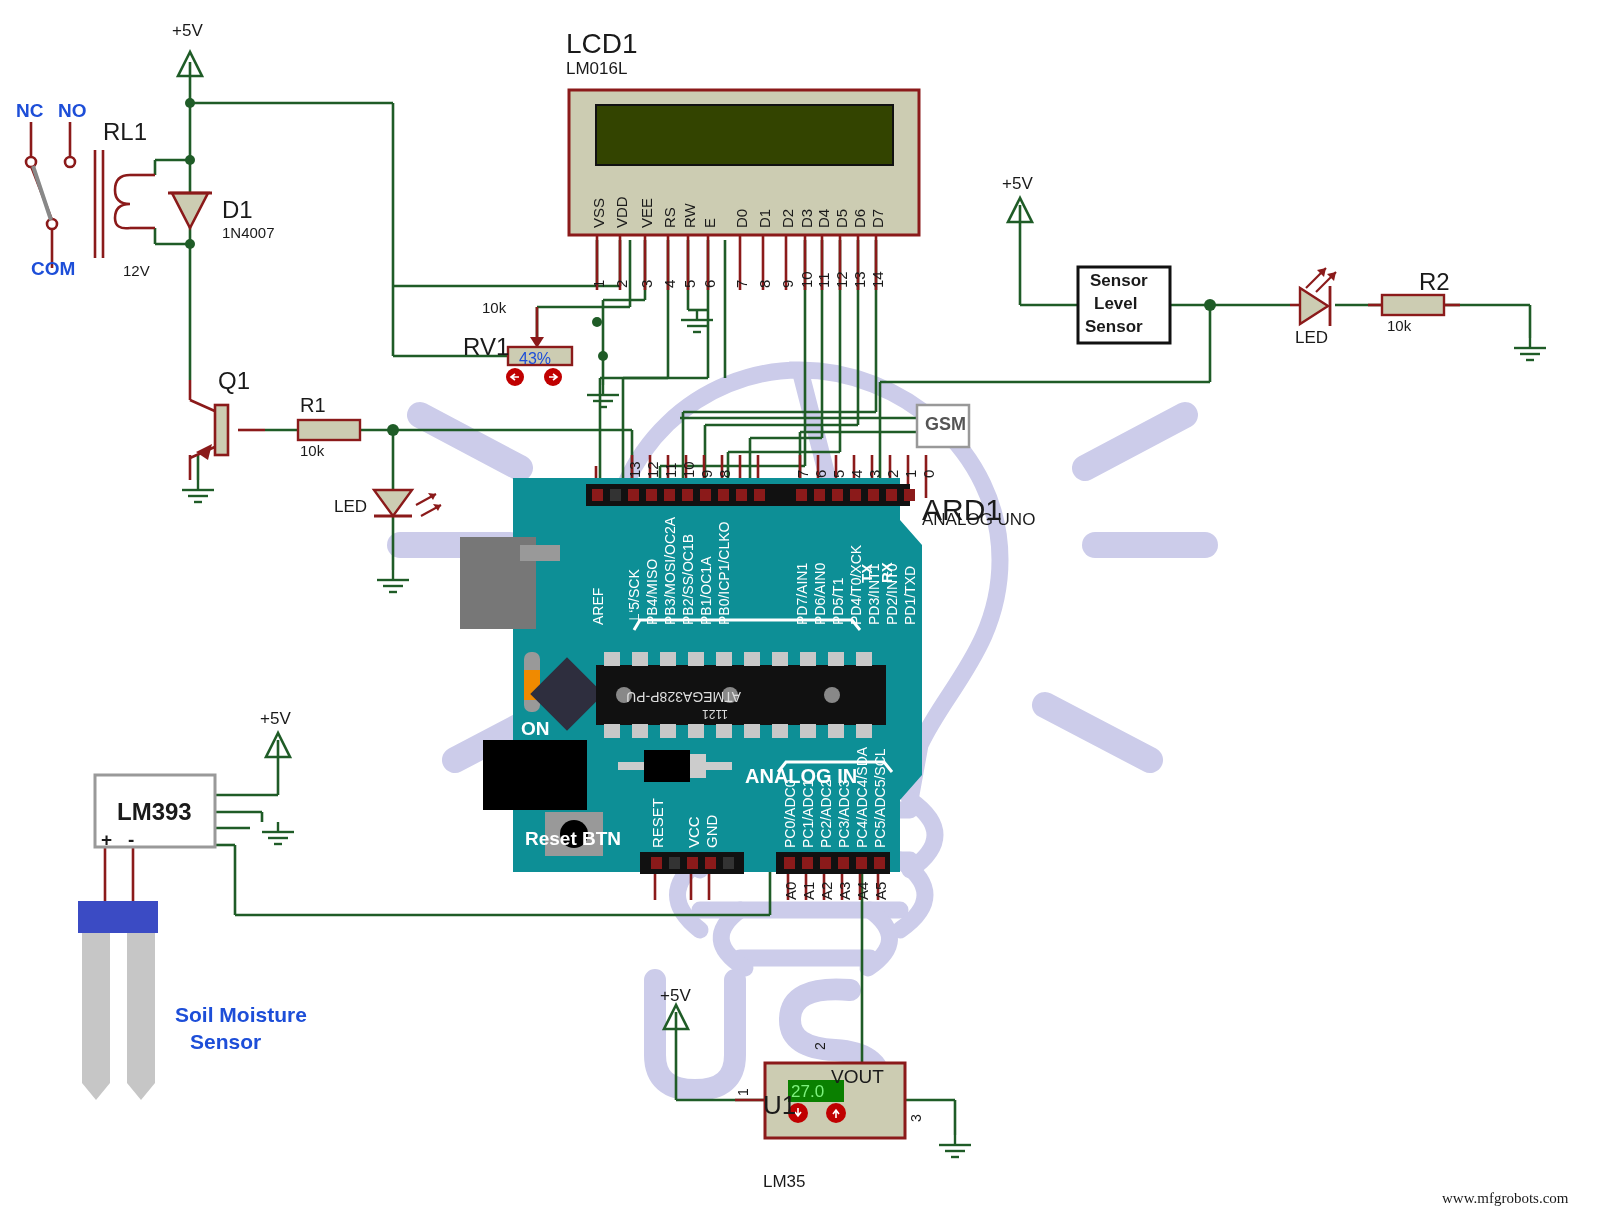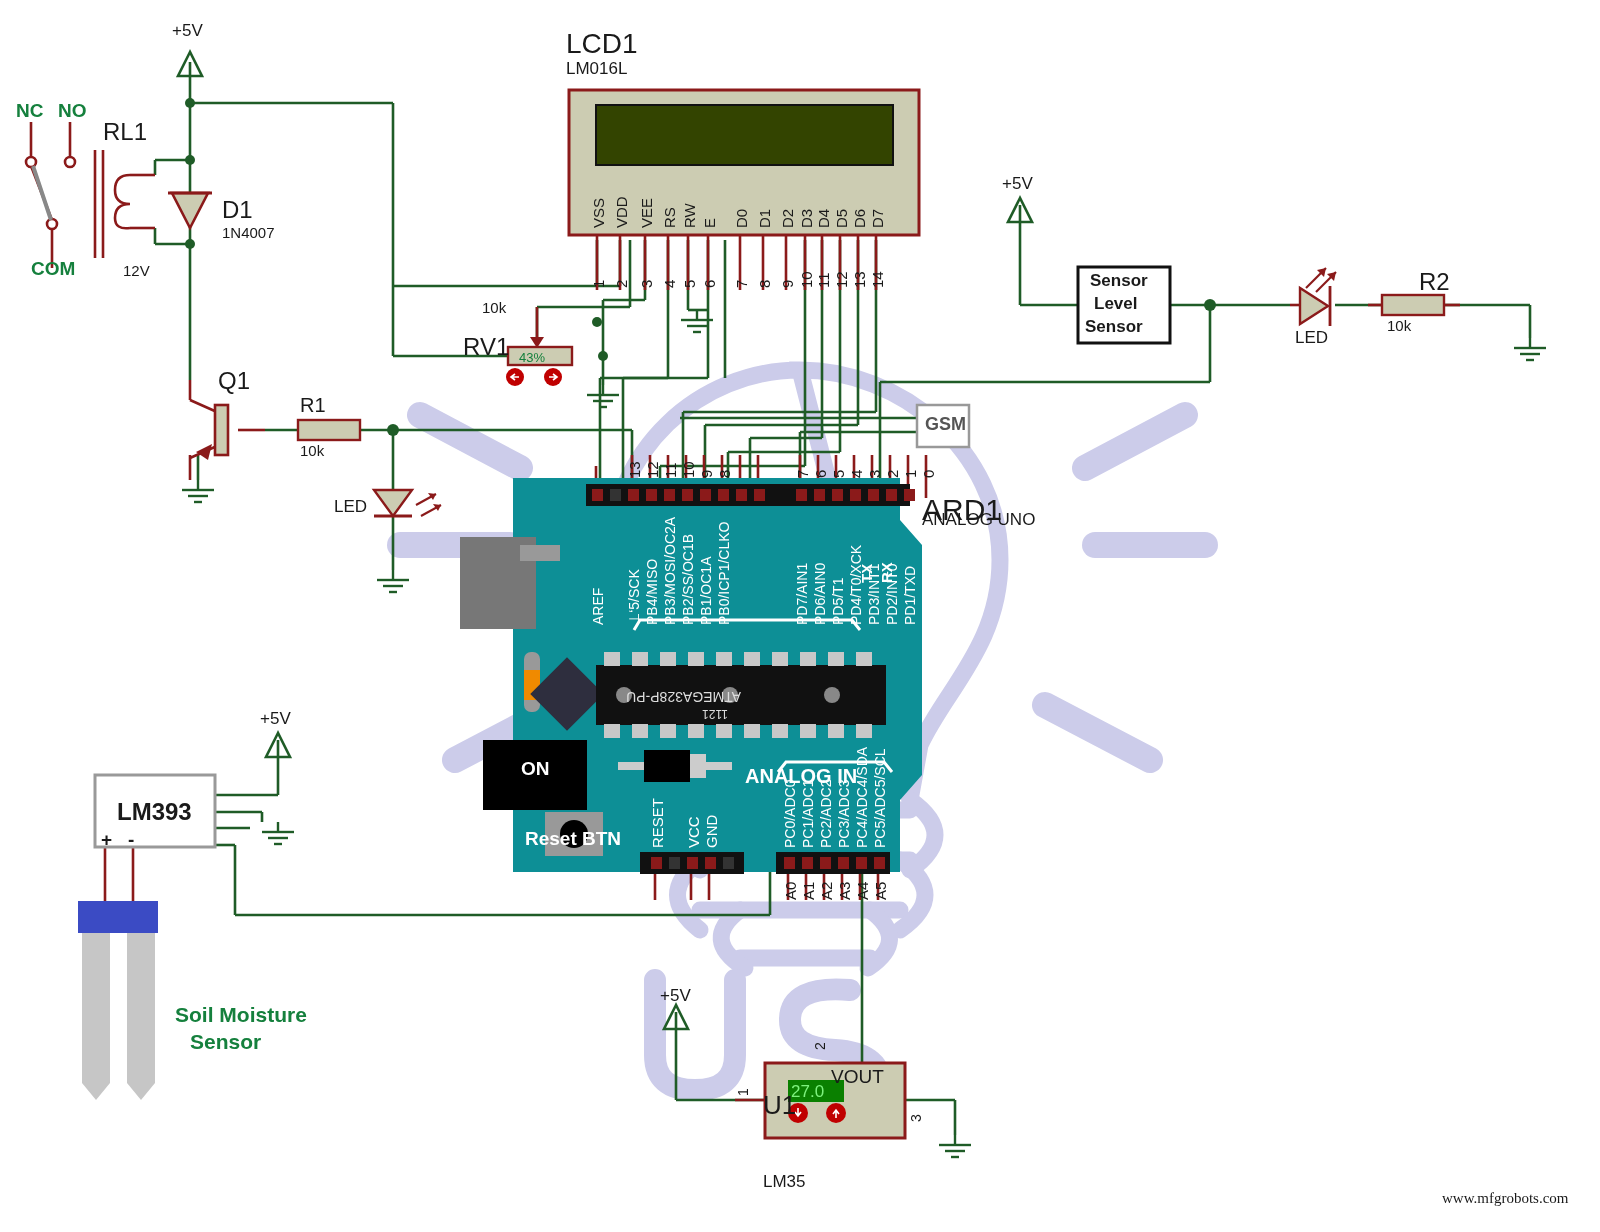--- a/index.html
+++ b/index.html
@@ -2,21 +2,21 @@
 <html><head>
 <meta charset="utf-8">
 <style>
   html,body{margin:0;padding:0;background:#ffffff;}
   body{width:1600px;height:1232px;position:relative;overflow:hidden;
        font-family:"Liberation Sans", sans-serif;}
   #stage{position:absolute;left:0;top:0;width:1600px;height:1232px;}
   svg#sch{position:absolute;left:0;top:0;width:1600px;height:1232px;}
   .lbl{position:absolute;white-space:nowrap;color:#1a1a1a;}
   .bold{font-weight:bold;}
-  .dark-red{color:#15803d;}
+  .dark-red{color:#1d4ed8;}
   .wht{color:#ffffff;}
 </style>
 </head>
 <body>
 
 <div id="stage">
 
   <svg id="sch" viewBox="0 0 1600 1232">
     <defs>
       <g id="gnd">
@@ -459,21 +459,21 @@
   <div class="lbl" style="left:222px;top:196px;font-size:24px;">D1</div>
   <div class="lbl" style="left:222px;top:224px;font-size:15px;">1N4007</div>
 
   <div class="lbl" style="left:212px;top:367px;font-size:24px;margin-left:6px;">Q1</div>
   <div class="lbl" style="left:300px;top:394px;font-size:20px;">R1</div>
   <div class="lbl" style="left:300px;top:442px;font-size:15px;">10k</div>
   <div class="lbl" style="left:334px;top:497px;font-size:17px;">LED</div>
 
   <div class="lbl" style="left:482px;top:299px;font-size:15px;">10k</div>
   <div class="lbl" style="left:463px;top:333px;font-size:24px;">RV1</div>
-  <div class="lbl dark-red" style="left:519px;top:350px;font-size:13px;text-align:center;">43%</div>
+  <div class="lbl dark-red" style="left:519px;top:350px;font-size:16px;text-align:center;">43%</div>
 
   <div class="lbl" style="left:566px;top:28px;font-size:28px;">LCD1</div>
   <div class="lbl" style="left:566px;top:59px;font-size:17px;">LM016L</div>
 
   <div id="lcd-pinnames">
       <div class="lbl" style="left: 590px; top: 228px; font-size: 15px; transform: rotate(-90deg); transform-origin: 0px 0px;">VSS</div>
       <div class="lbl" style="left: 613px; top: 228px; font-size: 15px; transform: rotate(-90deg); transform-origin: 0px 0px;">VDD</div>
       <div class="lbl" style="left: 638px; top: 228px; font-size: 15px; transform: rotate(-90deg); transform-origin: 0px 0px;">VEE</div>
       <div class="lbl" style="left: 661px; top: 228px; font-size: 15px; transform: rotate(-90deg); transform-origin: 0px 0px;">RS</div>
       <div class="lbl" style="left: 681px; top: 228px; font-size: 15px; transform: rotate(-90deg); transform-origin: 0px 0px;">RW</div>
@@ -509,21 +509,21 @@
   <div class="lbl bold" style="left:1094px;top:294px;font-size:17px;">Level</div>
   <div class="lbl bold" style="left:1085px;top:317px;font-size:17px;">Sensor</div>
   <div class="lbl" style="left:1295px;top:328px;font-size:17px;">LED</div>
   <div class="lbl" style="left:1387px;top:268px;font-size:24px;margin-left:32px;">R2</div>
   <div class="lbl" style="left:1387px;top:317px;font-size:15px;">10k</div>
 
   <div class="lbl bold" style="left:925px;top:414px;font-size:18px;color:#555;">GSM</div>
 
   <div class="lbl" style="left:922px;top:493px;font-size:30px;">ARD1</div>
   <div class="lbl" style="left:922px;top:510px;font-size:17px;">ANALOG UNO</div>
-  <div class="lbl bold wht" style="left:521px;top:718px;font-size:19px;margin-top:40px;">ON</div>
+  <div class="lbl bold wht" style="left:521px;top:718px;font-size:19px;">ON</div>
   <div class="lbl bold wht" style="left:525px;top:828px;font-size:19px;">Reset BTN</div>
   <div class="lbl bold wht" style="left:745px;top:765px;font-size:20px;">ANALOG IN</div>
 
   <div id="ard-dig-hi">
       <div class="lbl" style="left: 590px; top: 625px; font-size: 14px; transform: rotate(-90deg); transform-origin: 0px 0px; color: rgb(255, 255, 255);">AREF</div>
       <div class="lbl" style="left: 626px; top: 625px; font-size: 14px; transform: rotate(-90deg); transform-origin: 0px 0px; color: rgb(255, 255, 255);">⊥‘5/SCK</div>
       <div class="lbl" style="left: 644px; top: 625px; font-size: 14px; transform: rotate(-90deg); transform-origin: 0px 0px; color: rgb(255, 255, 255);">PB4/MISO</div>
       <div class="lbl" style="left: 662px; top: 625px; font-size: 14px; transform: rotate(-90deg); transform-origin: 0px 0px; color: rgb(255, 255, 255);">PB3/MOSI/OC2A</div>
       <div class="lbl" style="left: 680px; top: 625px; font-size: 14px; transform: rotate(-90deg); transform-origin: 0px 0px; color: rgb(255, 255, 255);">PB2/SS/OC1B</div>
       <div class="lbl" style="left: 698px; top: 625px; font-size: 14px; transform: rotate(-90deg); transform-origin: 0px 0px; color: rgb(255, 255, 255);">PB1/OC1A</div>

